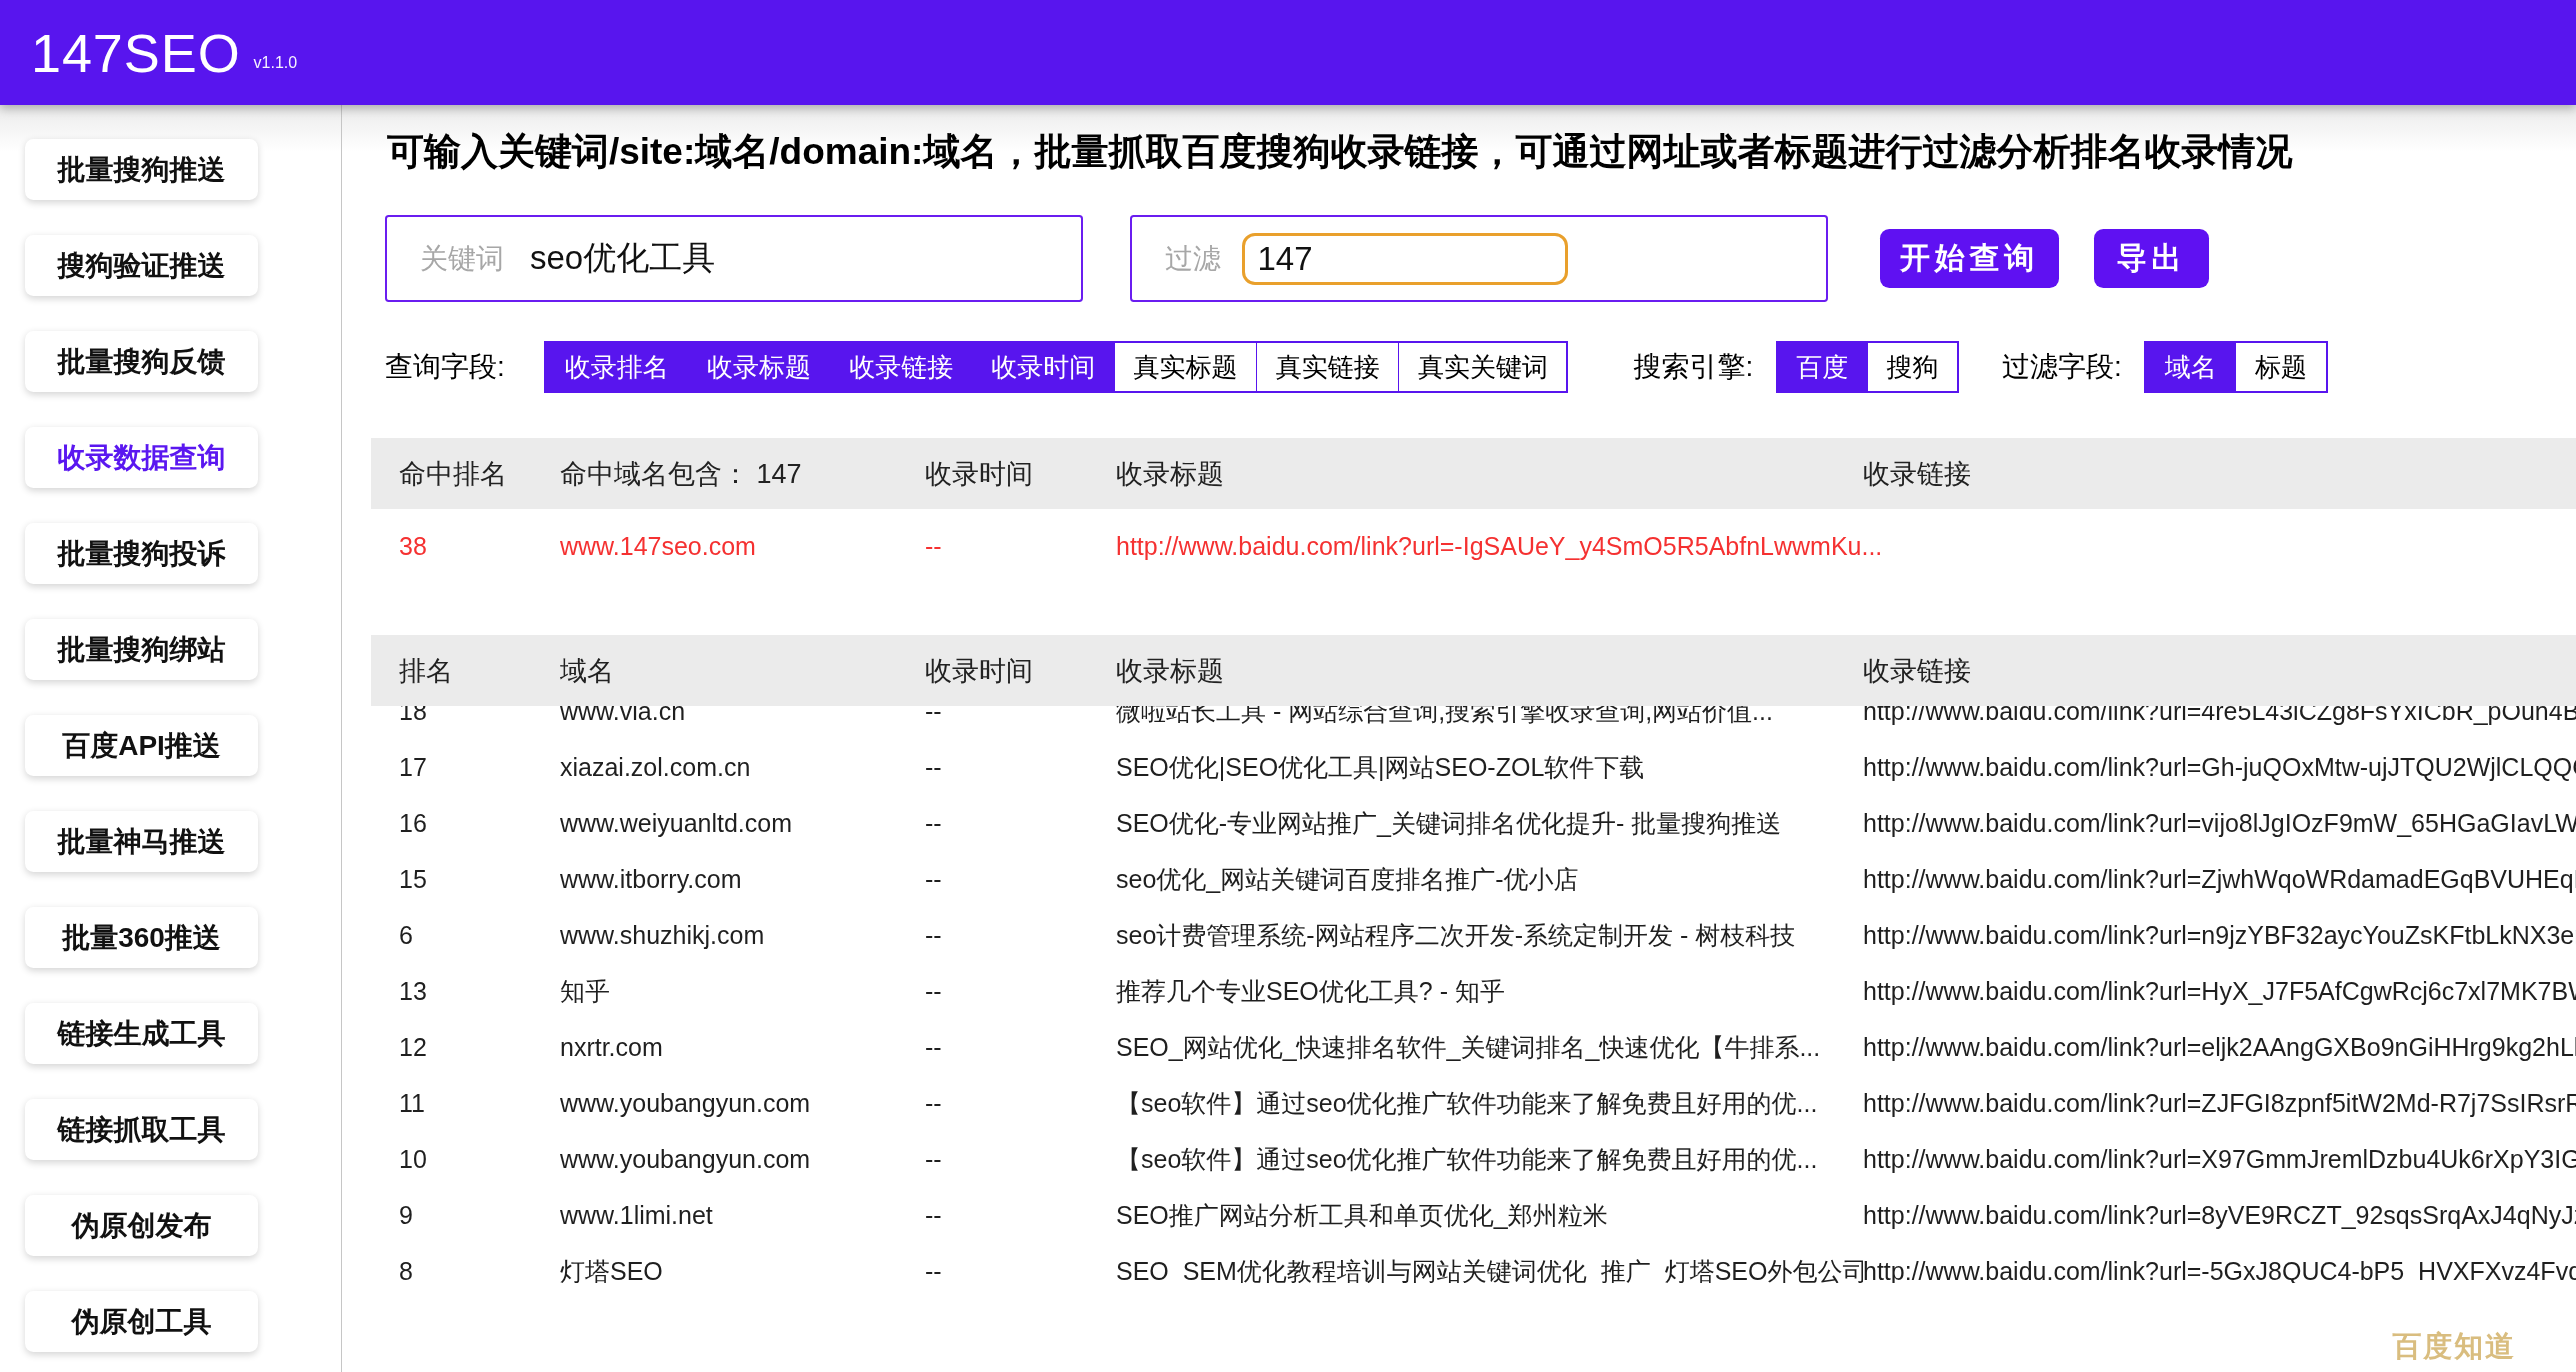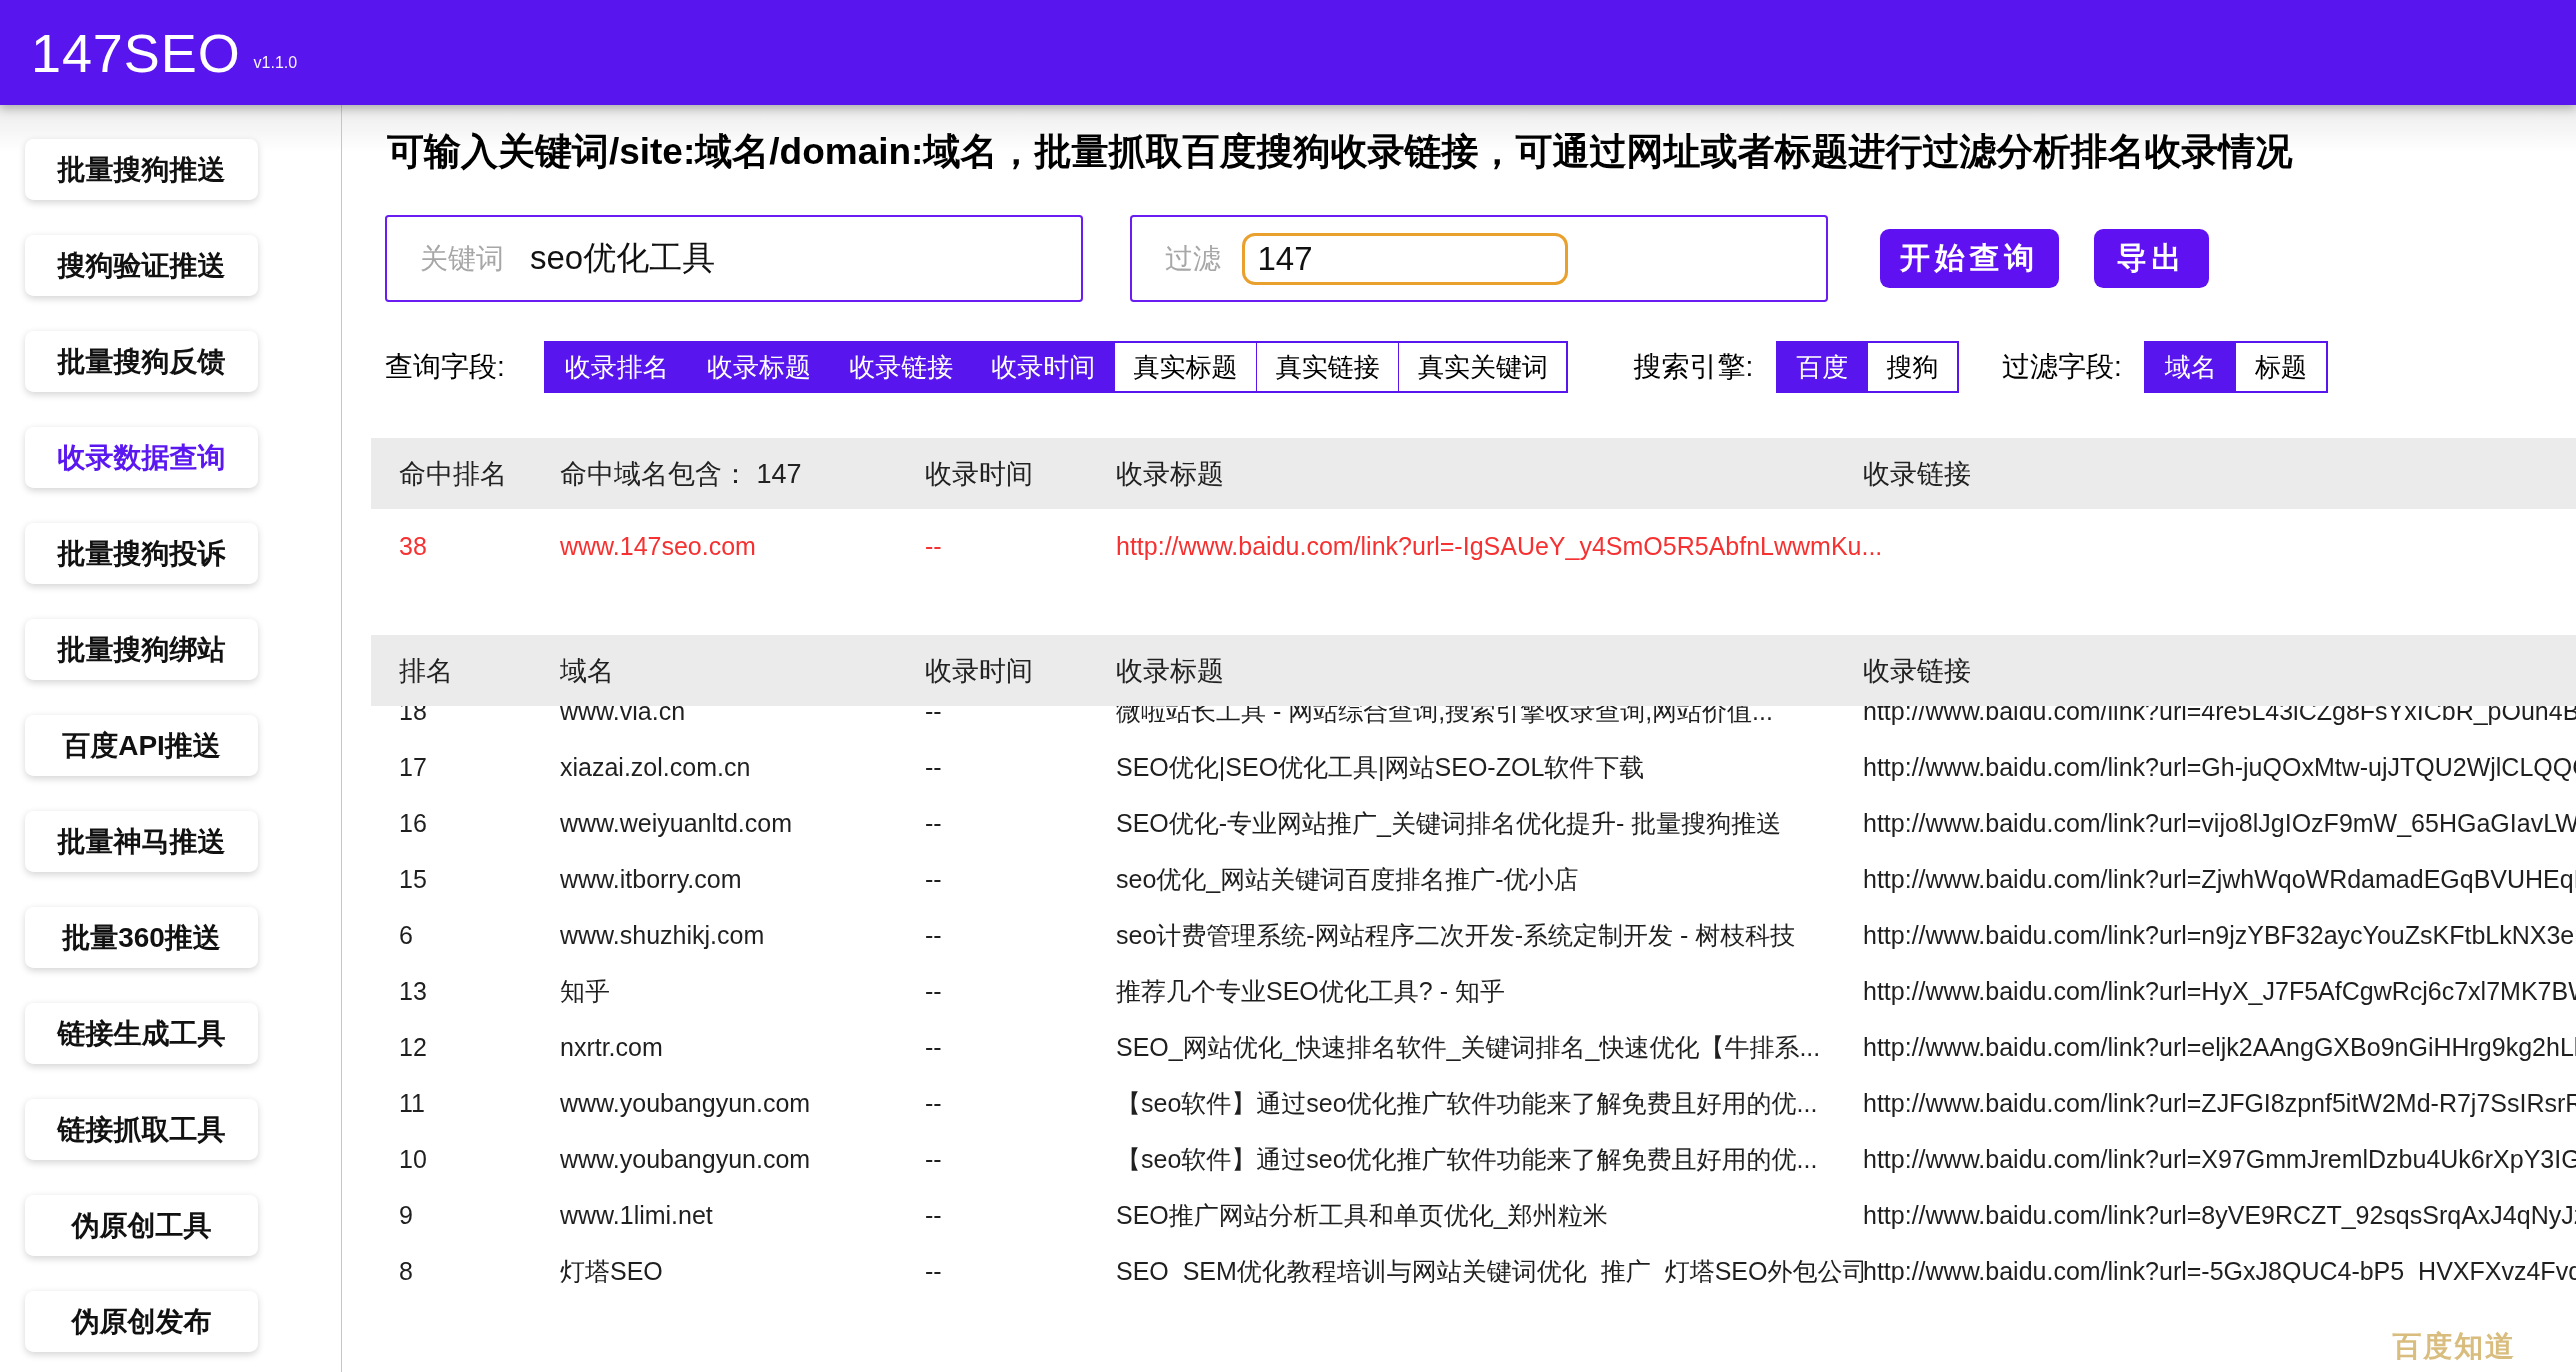--- a/index.html
+++ b/index.html
@@ -110,22 +110,22 @@
         <div class="side-item">搜狗验证推送</div>
         <div class="side-item">批量搜狗反馈</div>
         <div class="side-item active">收录数据查询</div>
         <div class="side-item">批量搜狗投诉</div>
         <div class="side-item">批量搜狗绑站</div>
         <div class="side-item">百度API推送</div>
         <div class="side-item">批量神马推送</div>
         <div class="side-item">批量360推送</div>
         <div class="side-item">链接生成工具</div>
         <div class="side-item">链接抓取工具</div>
+        <div class="side-item">伪原创发布</div>
         <div class="side-item">伪原创工具</div>
-        <div class="side-item">伪原创发布</div>
       </div>
   </aside>
 
   <main>
     <h1 class="headline">可输入关键词/site:域名/domain:域名，批量抓取百度搜狗收录链接，可通过网址或者标题进行过滤分析排名收录情况</h1>
 
     <div class="controls-row">
       <div class="input-box">
         <span class="input-label">关键词</span>
         <span class="input-value">seo优化工具</span>

